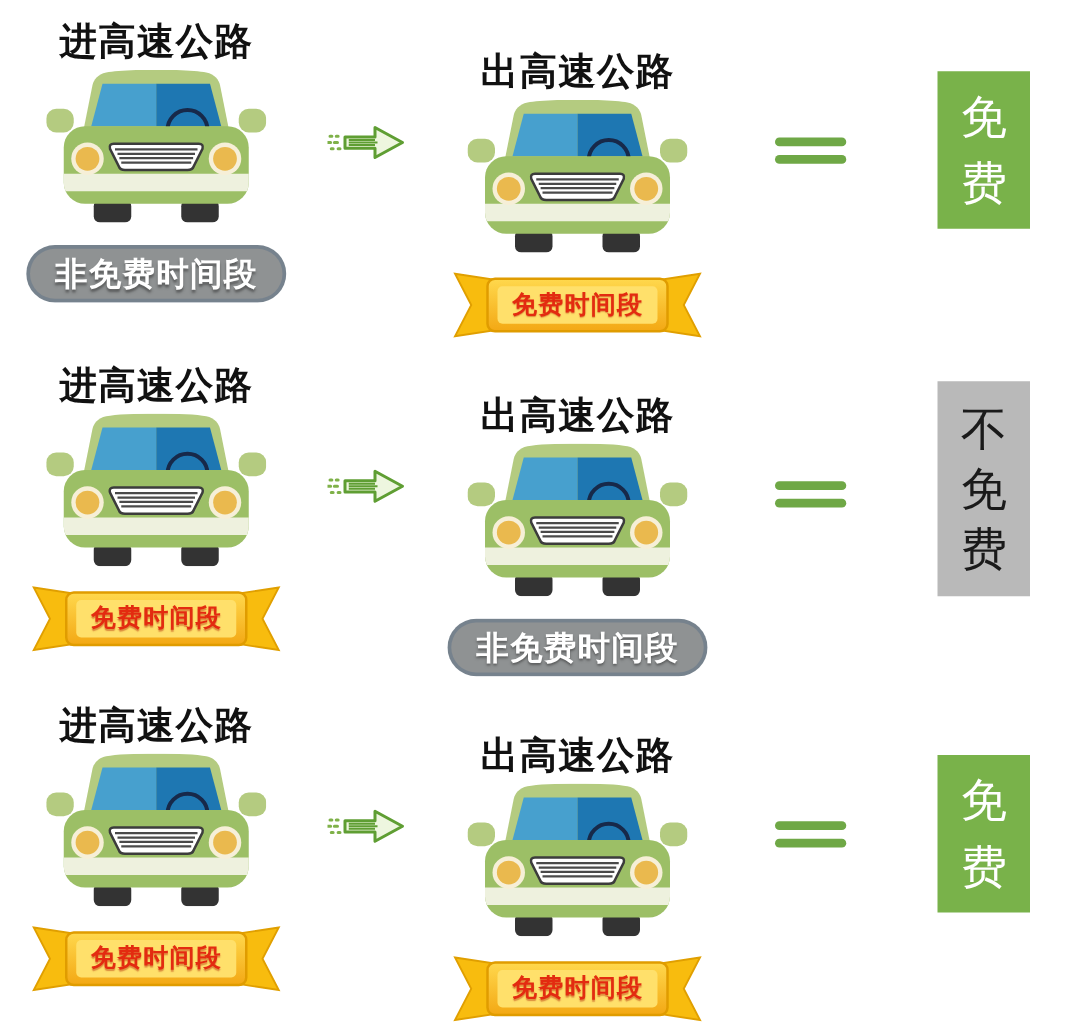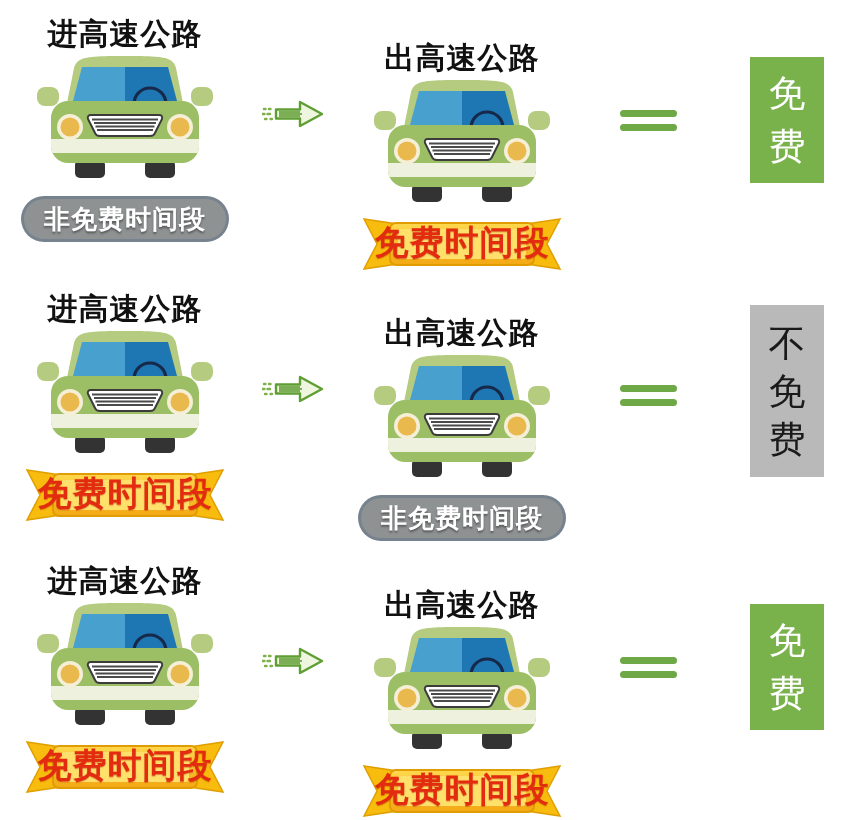--- a/index.html
+++ b/index.html
@@ -35,21 +35,21 @@
   .badge-slot{margin-top:8px;height:66px;width:100%;display:flex;align-items:center;justify-content:center;}
 
   .pill{position:relative;width:208px;height:46px;border-radius:23px;background:var(--pill-bg);
         border:3px solid rgba(88,110,135,.45);display:flex;align-items:center;justify-content:center;}
   .pill span{color:var(--pill-text);font-size:26px;font-weight:bold;letter-spacing:1px;white-space:nowrap;
         text-shadow:0 2px 2px rgba(45,45,45,.55);}
 
   .ribbon{position:relative;width:200px;height:62px;}
   .ribbon svg{position:absolute;inset:0;width:100%;height:100%;}
   .ribbon .ribbon-text{position:absolute;inset:0;display:flex;align-items:center;justify-content:center;
-        color:var(--ribbon-text);font-size:34px;font-weight:bold;letter-spacing:1px;white-space:nowrap;
+        color:var(--ribbon-text);font-size:20px;font-weight:bold;letter-spacing:1px;white-space:nowrap;
         text-shadow:0 1px 1px rgba(175,30,0,.45);}
 
   .arrow{position:absolute;left:262px;top:88px;width:66px;height:32px;}
 
   .equals{position:absolute;left:620px;top:100px;display:flex;flex-direction:column;gap:7px;}
   .equals i{display:block;width:57px;height:7px;border-radius:4px;background:var(--accent-green);}
 
   .result{position:absolute;left:750px;width:74px;display:flex;flex-direction:column;
           align-items:center;justify-content:center;font-size:37px;line-height:1;}
   .result span{display:block;}

